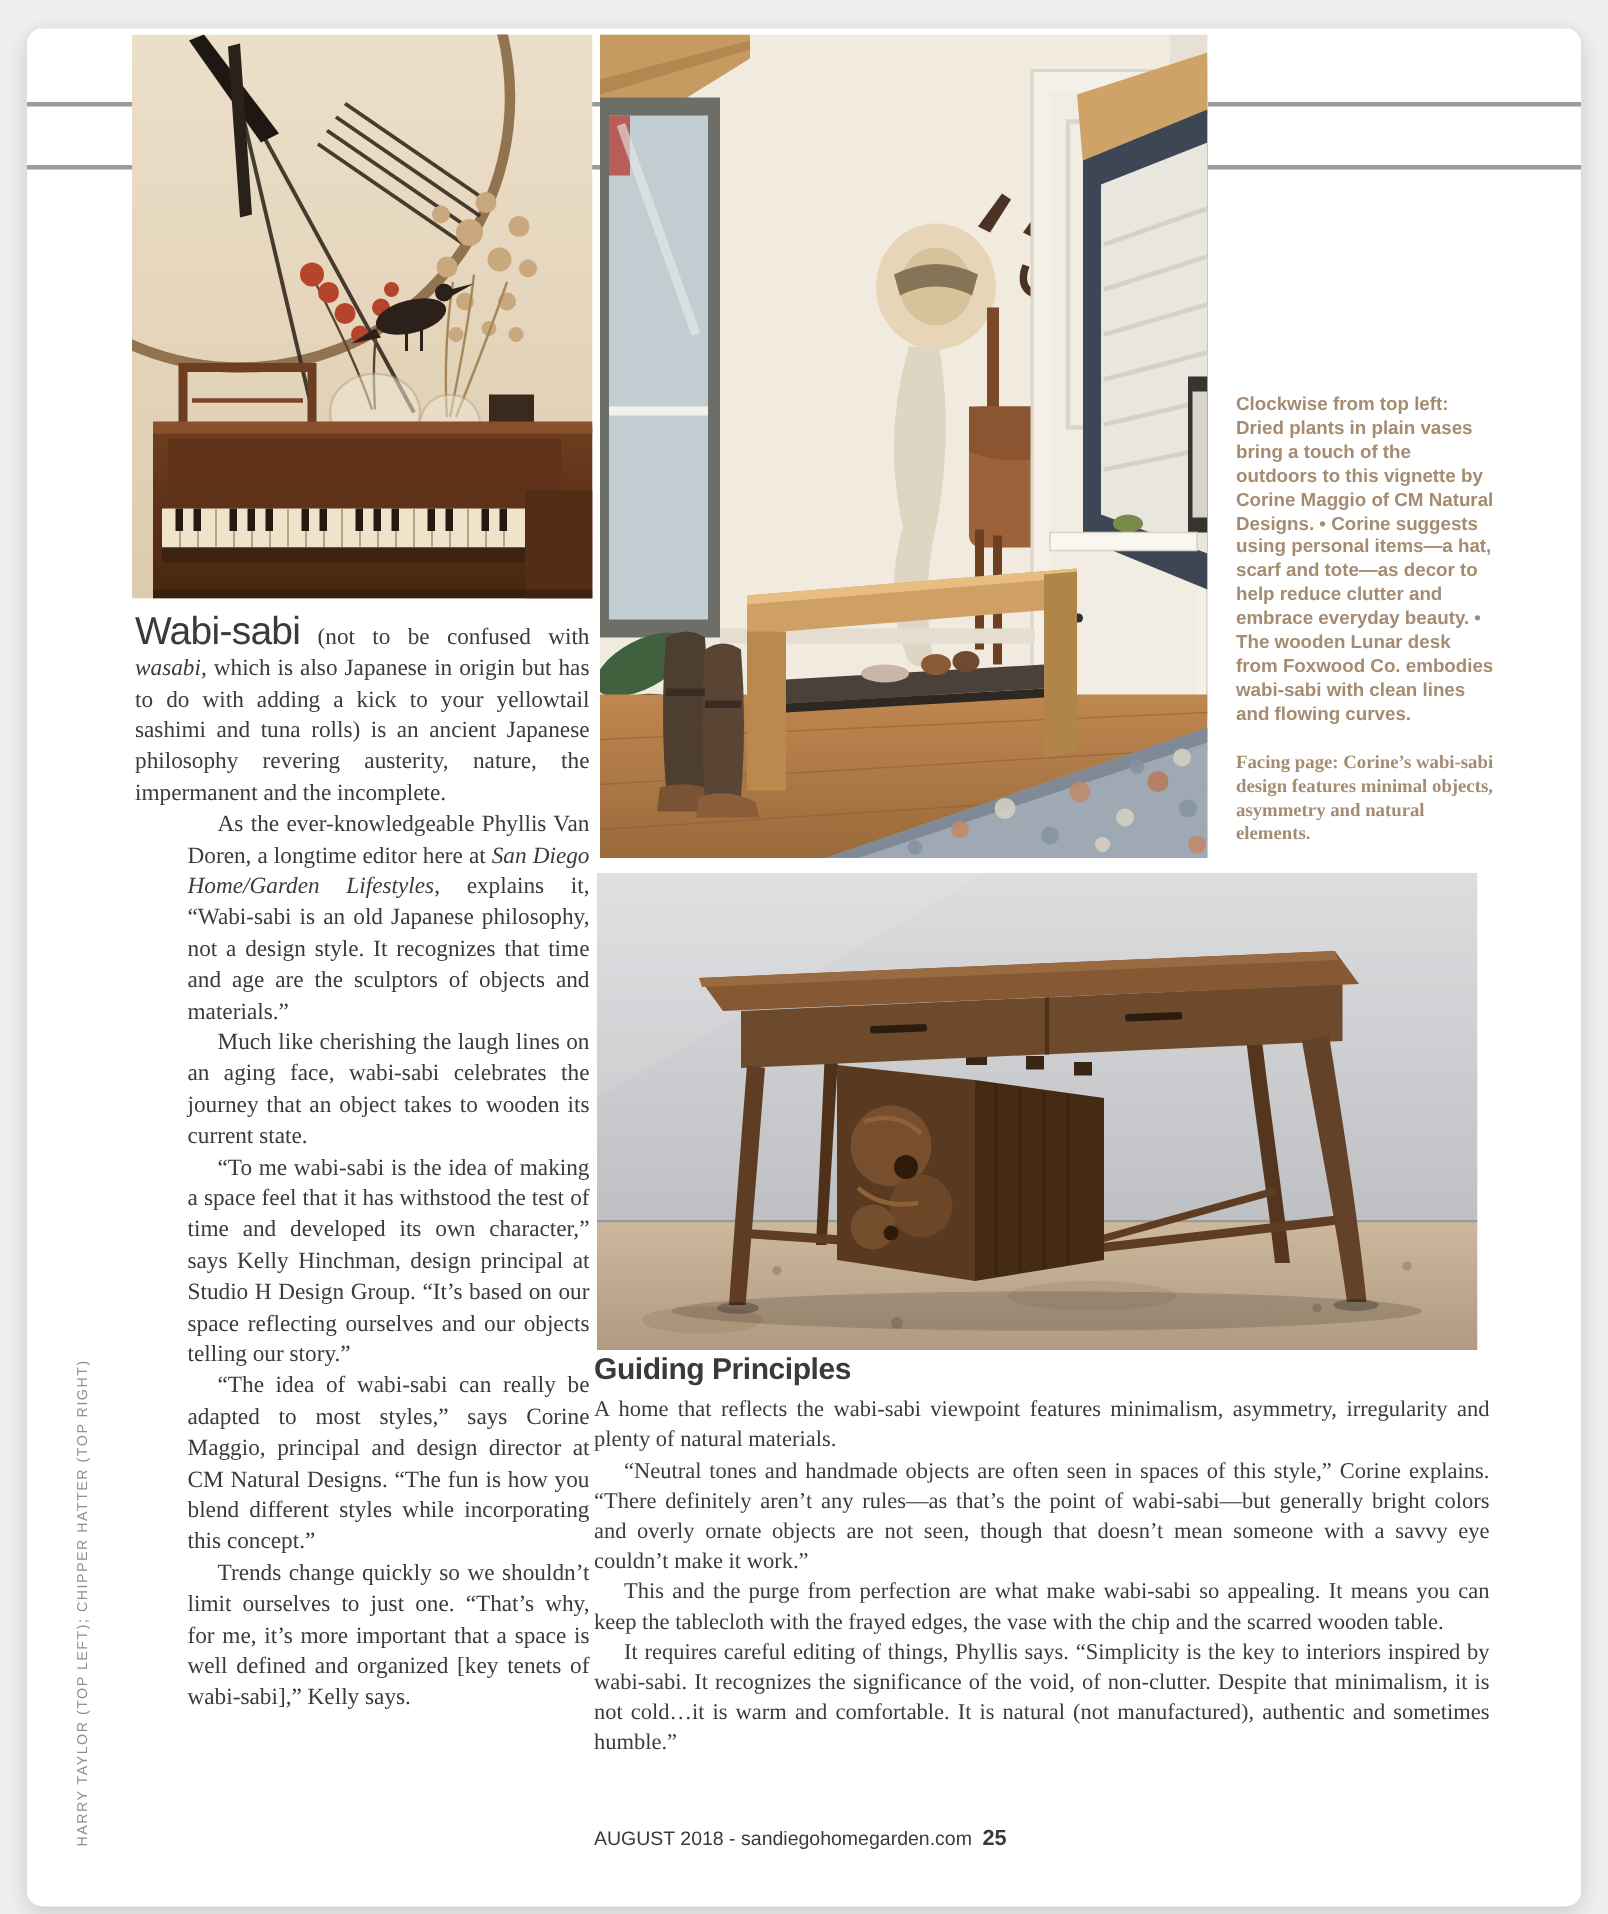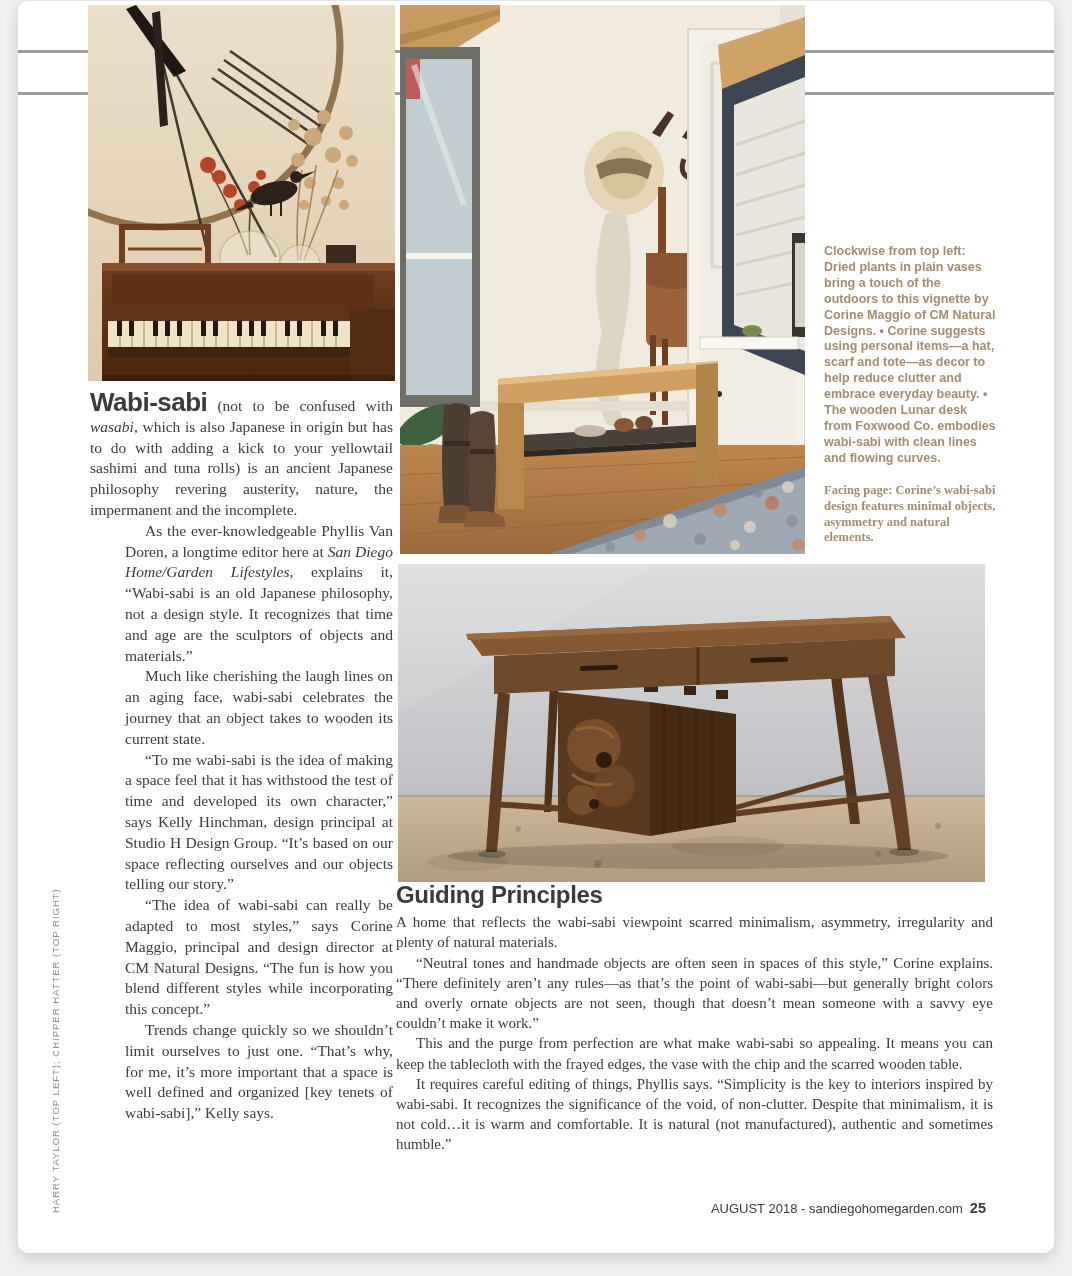--- a/index.html
+++ b/index.html
@@ -3,70 +3,70 @@
 <meta charset="utf-8">
 <title>Magazine Page</title>
 <style>
   html,body{margin:0;padding:0;}
   .canvas{
     position:relative;width:1072px;height:1276px;
     background:#edeff0;overflow:hidden;
     font-family:"Liberation Serif",serif;
   }
   .page{
-    position:absolute;left:18px;top:1px;width:1036px;height:1252px;
+    position:absolute;left:18px;top:19px;width:1036px;height:1252px;
     background:#ffffff;border-radius:10px;
     box-shadow:0 4px 14px rgba(0,0,0,.16);
   }
   .rule{position:absolute;left:0;right:0;height:3px;background:#9b9b9b;}
   .rule1{top:49px;}
   .rule2{top:91px;}
   figure{margin:0;padding:0;position:absolute;}
   figure svg{display:block;width:100%;height:100%;}
   .photo1{left:70px;top:4px;width:307px;height:376px;}
   .photo2{left:382px;top:4px;width:405px;height:549px;}
   .photo3{left:380px;top:563px;width:587px;height:318px;}
 
   .left-col{
     position:absolute;left:72px;top:391px;width:303px;
     font-size:15.5px;line-height:20.8px;color:#3d3b38;text-align:justify;
   }
   .left-col p{margin:0;}
   .left-col p.indent{text-indent:20px;margin-left:35px;}
   .runin{
-    font-family:"Liberation Sans",sans-serif;font-weight:bold;
+    font-family:"Liberation Sans",sans-serif;font-weight:normal;
     font-size:26px;letter-spacing:-.5px;color:#3a3a3a;
   }
   .right-col{
     position:absolute;left:378px;top:884px;width:597px;
     font-size:15px;line-height:20.2px;color:#3d3b38;text-align:justify;
   }
   .right-col h2{
     margin:0 0 7px 0;font-family:"Liberation Sans",sans-serif;
-    font-size:24px;letter-spacing:-.3px;color:#3a3a3a;
+    font-size:20px;letter-spacing:-.3px;color:#3a3a3a;
   }
   .right-col p{margin:0;}
   .right-col p.indent{text-indent:20px;}
 
   .caption{
     position:absolute;left:806px;top:243px;width:172px;
     font-family:"Liberation Sans",sans-serif;font-weight:bold;
     font-size:12.5px;line-height:15.9px;color:#a58c70;
   }
   .caption p{margin:0;}
   .caption p + p{margin-top:16px;font-family:Liberation Serif, serif;}
 
   .credit{
     position:absolute;left:32px;top:872px;height:340px;
     writing-mode:vertical-rl;transform:rotate(180deg);
     font-family:"Liberation Sans",sans-serif;font-size:9.5px;
     letter-spacing:1px;color:#8e8e8e;white-space:nowrap;
   }
   .footer{
-    position:absolute;left:378px;top:1199px;width:590px;text-align:right;
+    position:absolute;left:378px;top:1199px;width:590px;
     font-family:"Liberation Sans",sans-serif;font-size:13px;color:#3a3a3a;
   }
   .footer .pageno{font-weight:bold;font-size:14.5px;margin-left:7px;}
 </style>
 </head>
 <body>
 
 <div class="canvas">
   <div class="page">
 
@@ -394,21 +394,21 @@
       <p class="lead"><span class="runin">Wabi-sabi</span><span> (not to be confused with </span><i>wasabi</i><span>, which is also Japanese in origin but has to do with adding a kick to your yellowtail sashimi and tuna rolls) is an ancient Japanese philosophy revering austerity, nature, the impermanent and the incomplete.</span></p>
       <p class="indent"><span>As the ever-knowledgeable Phyllis Van Doren, a longtime editor here at </span><i>San Diego Home/Garden Lifestyles</i><span>, explains it, “Wabi-sabi is an old Japanese philosophy, not a design style. It recognizes that time and age are the sculptors of objects and materials.”</span></p>
       <p class="indent">Much like cherishing the laugh lines on an aging face, wabi-sabi celebrates the journey that an object takes to wooden its current state.</p>
       <p class="indent">“To me wabi-sabi is the idea of making a space feel that it has withstood the test of time and developed its own character,” says Kelly Hinchman, design principal at Studio H Design Group. “It’s based on our space reflecting ourselves and our objects telling our story.”</p>
       <p class="indent">“The idea of wabi-sabi can really be adapted to most styles,” says Corine Maggio, principal and design director at CM Natural Designs. “The fun is how you blend different styles while incorporating this concept.”</p>
       <p class="indent">Trends change quickly so we shouldn’t limit ourselves to just one. “That’s why, for me, it’s more important that a space is well defined and organized [key tenets of wabi-sabi],” Kelly says.</p>
     </div>
 
     <div class="right-col">
       <h2>Guiding Principles</h2>
-      <p>A home that reflects the wabi-sabi viewpoint scarred minimalism, asymmetry, irregularity and plenty of natural materials.</p>
+      <p>A home that reflects the wabi-sabi viewpoint features minimalism, asymmetry, irregularity and plenty of natural materials.</p>
       <p class="indent">“Neutral tones and handmade objects are often seen in spaces of this style,” Corine explains. “There definitely aren’t any rules—as that’s the point of wabi-sabi—but generally bright colors and overly ornate objects are not seen, though that doesn’t mean someone with a savvy eye couldn’t make it work.”</p>
       <p class="indent">This and the purge from perfection are what make wabi-sabi so appealing. It means you can keep the tablecloth with the frayed edges, the vase with the chip and the scarred wooden table.</p>
       <p class="indent">It requires careful editing of things, Phyllis says. “Simplicity is the key to interiors inspired by wabi-sabi. It recognizes the significance of the void, of non-clutter. Despite that minimalism, it is not cold…it is warm and comfortable. It is natural (not manufactured), authentic and sometimes humble.”</p>
     </div>
 
     <div class="credit">HARRY TAYLOR (TOP LEFT); CHIPPER HATTER (TOP RIGHT)</div>
 
     <div class="footer">
       <span>AUGUST 2018 - sandiegohomegarden.com</span><span class="pageno">25</span>
     </div>

